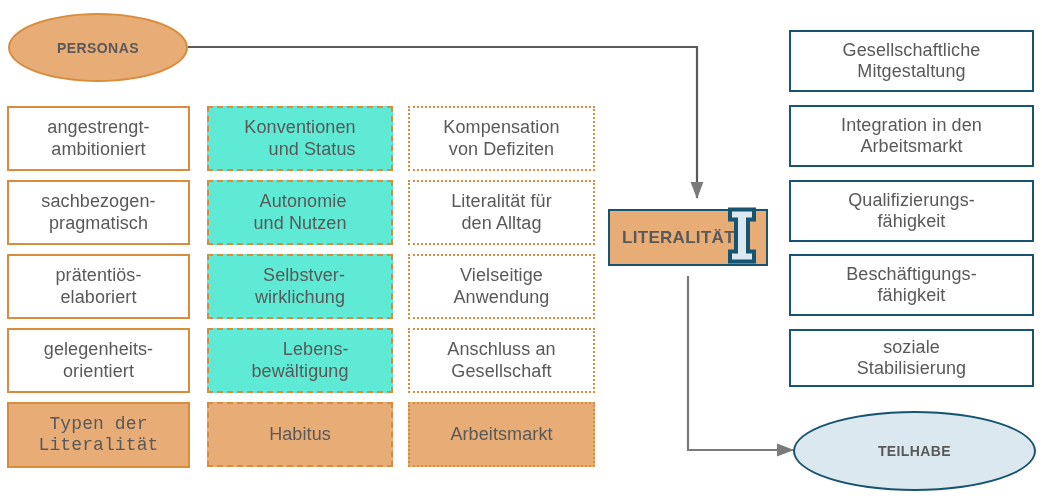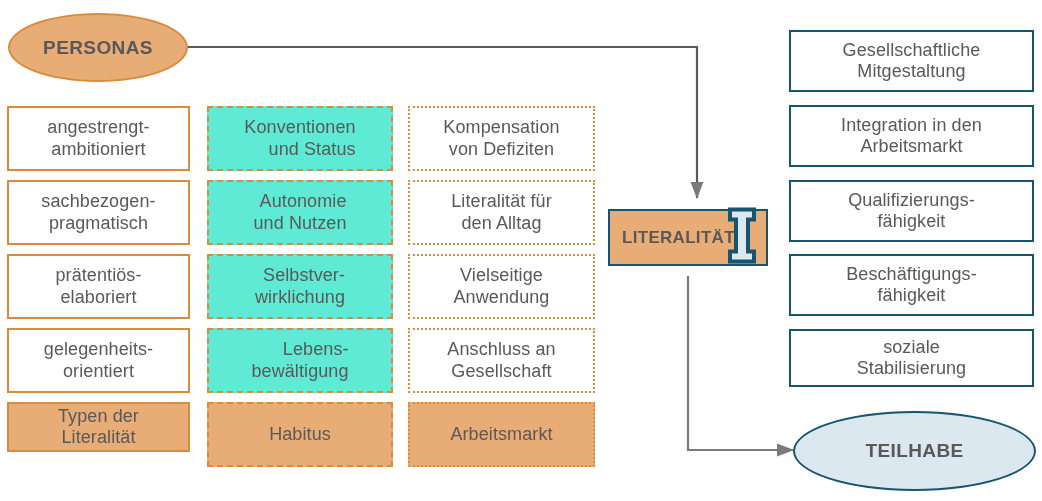--- a/index.html
+++ b/index.html
@@ -71,21 +71,21 @@
 
   
   .ellipse {
     position: absolute;
     box-sizing: border-box;
     display: flex;
     align-items: center;
     justify-content: center;
     text-align: center;
     border-radius: 50%;
-    font-size: 19px;
+    font-size: 14px;
     font-weight: bold;
     letter-spacing: 0.4px;
     color: #595959;
   }
   .ellipse-personas {
     background: #e8ac77;
     border: 2px solid #d88c3c;
   }
   .ellipse-teilhabe {
     background: #dbe8ef;
@@ -150,21 +150,21 @@
   </div>
   <div class="node style-solid-orange" style="left:7px; top:180px; width:183px; height:65px;">
     <span>sachbezogen-<br>pragmatisch</span>
   </div>
   <div class="node style-solid-orange" style="left:7px; top:254px; width:183px; height:65px;">
     <span>prätentiös-<br>elaboriert</span>
   </div>
   <div class="node style-solid-orange" style="left:7px; top:328px; width:183px; height:65px;align-items:center;">
     <span>gelegenheits-<br>orientiert</span>
   </div>
-  <div class="node style-solid-orange-fill" style="left:7px; top:402px; width:183px; height:50px;">
+  <div class="node style-solid-orange-fill" style="left:7px; top:402px; width:183px; height:66px;font-family:Liberation Mono, monospace;">
     <span>Typen der<br>Literalität</span>
   </div>
 
   <div class="node style-dashed-orange" style="left:207px; top:106px; width:186px; height:65px;">
     <span>Konventionen<br>und Status</span>
   </div>
   <div class="node style-dashed-orange" style="left:207px; top:180px; width:186px; height:65px;">
     <span>Autonomie<br>und Nutzen</span>
   </div>
   <div class="node style-dashed-orange" style="left:207px; top:254px; width:186px; height:65px;">

